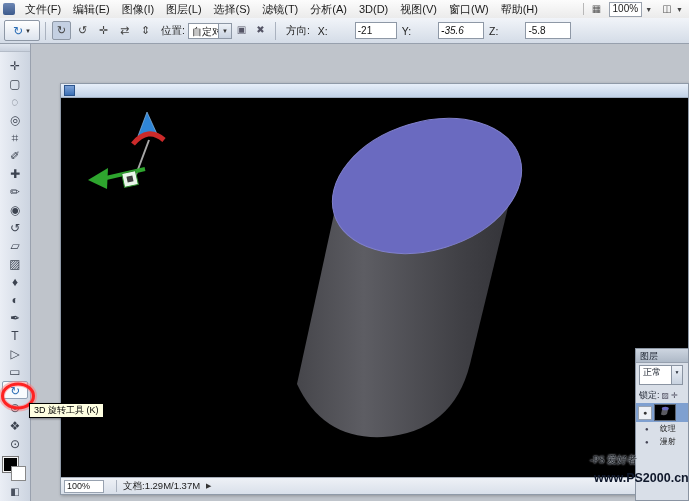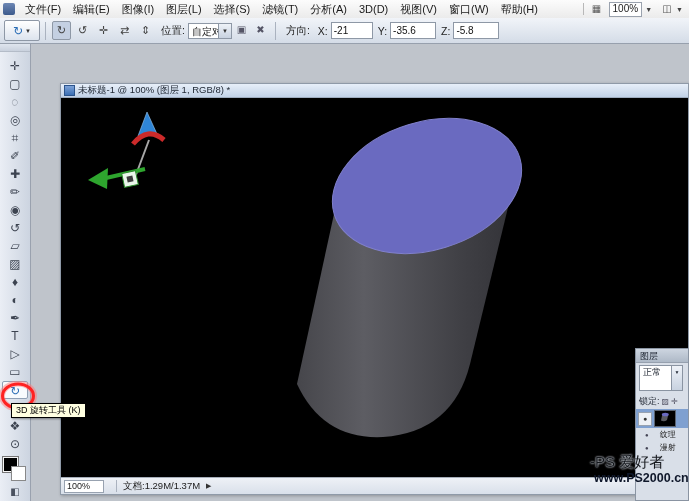--- a/index.html
+++ b/index.html
@@ -32,21 +32,21 @@
   .mode-btn{width:17px;height:17px;border:1px solid transparent;text-align:center;line-height:16px;
     font-size:11px;color:#444;margin:0 1px;}
   .mode-btn.active{border-color:#8e98a6;background:#c4d0e2;border-radius:2px;}
   .ob-label{margin:0 3px 0 5px;}
   .ob-select{width:44px;height:16px;background:#fff;border:1px solid #8e98a6;position:relative;
     font-size:10px;line-height:15px;padding:0 14px 0 3px;box-sizing:border-box;overflow:hidden;white-space:nowrap;}
   .ob-select .car{position:absolute;right:0;top:0;width:12px;height:100%;background:linear-gradient(#eef2f8,#c8d2e0);
     border-left:1px solid #8e98a6;font-size:6px;text-align:center;line-height:15px;color:#333;}
   .sm-ic{width:17px;height:17px;text-align:center;line-height:16px;font-size:10px;color:#556;margin:0 1px;}
   .ob-input{width:36px;height:15px;border:1px solid #8e98a6;font-size:10px;padding:0 2px;
-    font-family:"Liberation Sans","DejaVu Sans",sans-serif;color:#111;background:#fff;}
+    font-family:"Liberation Sans","DejaVu Sans",sans-serif;color:#111;background:#fff;margin-left:24px;}
 
   
   #toolbar{position:absolute;left:0;top:44px;width:30px;height:457px;
     background:linear-gradient(90deg,#eaeef5,#ccd4e0);border-right:1px solid #99a1ae;z-index:4;}
   .tb-grip{height:7px;border-bottom:1px solid #b4bcc8;background:linear-gradient(#dfe5ee,#c9d1dd);margin-bottom:5px;}
   .tool{width:26px;height:18px;margin:0 auto;text-align:center;line-height:18px;font-size:12px;color:#3c4350;cursor:pointer;}
   .tool.active{background:#f7fafd;border:1px solid #8fa0b5;box-sizing:border-box;color:#2a6db5;border-radius:2px;}
   #swatches{position:relative;width:26px;height:26px;margin:4px auto 0;}
   .sw-fg{position:absolute;left:1px;top:0;width:13px;height:13px;background:#000;border:1px solid #f5f5f5;box-shadow:0 0 0 1px #777;}
   .sw-bg{position:absolute;left:9px;top:9px;width:13px;height:13px;background:#fff;border:1px solid #888;}
@@ -65,39 +65,39 @@
     padding:0 2px;margin:0 6px 0 3px;}
   .st-sep{width:1px;height:12px;background:#aab2bf;margin:0 6px;}
   .st-arrow{font-size:7px;color:#333;margin-left:6px;}
 
   
   #layers{position:absolute;left:635px;top:348px;width:54px;height:153px;background:#d9dfe8;
     border:1px solid #8a94a2;box-sizing:border-box;z-index:5;overflow:hidden;font-size:9px;color:#1d2430;}
   .lp-header{height:14px;background:linear-gradient(#cdd5e0,#aeb9c7);border-bottom:1px solid #96a0ae;
     padding:1px 4px;box-sizing:border-box;}
   .lp-row{padding:2px 3px;}
-  .mini-select{width:44px;height:26px;background:#fff;border:1px solid #8a94a2;position:relative;
+  .mini-select{width:44px;height:20px;background:#fff;border:1px solid #8a94a2;position:relative;
     line-height:13px;padding:0 12px 0 3px;box-sizing:border-box;overflow:hidden;}
   .mini-select .car{position:absolute;right:0;top:0;width:10px;height:100%;border-left:1px solid #8a94a2;
     background:linear-gradient(#eef2f8,#c8d2e0);font-size:5px;text-align:center;line-height:13px;}
   .lock-row{display:flex;align-items:center;gap:2px;padding:1px 3px;height:14px;}
   .lock-ic{font-size:8px;color:#556;}
   .layer-row{height:19px;display:flex;align-items:center;gap:2px;padding:1px 2px;box-sizing:border-box;}
   .eye{width:12px;height:12px;background:#eef1f6;border:1px solid #98a2b0;font-size:7px;line-height:11px;
     text-align:center;color:#333;flex:0 0 auto;}
   .thumb{width:20px;height:15px;border:1px solid #5b6472;flex:0 0 auto;position:relative;background:#000;}
   .sub-row{height:13px;display:flex;align-items:center;gap:11px;padding-left:9px;font-size:8px;color:#222;}
   .sub-eye{font-size:6px;color:#445;}
 
   
   #red-circle{position:absolute;left:0px;top:381px;z-index:8;pointer-events:none;}
-  #tooltip{position:absolute;left:11px;top:403px;border:1px solid #000;font-size:9px;line-height:11px;
+  #tooltip{position:absolute;left:29px;top:403px;border:1px solid #000;font-size:9px;line-height:11px;
     padding:1px 4px;color:#000;z-index:8;white-space:nowrap;box-shadow:1px 1px 2px rgba(0,0,0,.4);}
-  #wm1{position:absolute;left:590px;top:453px;font-size:15px;color:#15181d;z-index:9;
-    text-shadow:0 0 2px #cfd5de,0 0 2px #cfd5de;white-space:nowrap;}
+  #wm1{position:absolute;left:590px;top:453px;font-size:10px;color:#15181d;z-index:9;
+    text-shadow:0 0 2px #cfd5de,0 0 2px #cfd5de;white-space:nowrap;font-family:Liberation Serif, serif;}
   #wm2{position:absolute;left:594px;top:471px;font-size:12.5px;font-weight:bold;color:#0f172a;z-index:9;white-space:nowrap;}
 </style>
 </head>
 <body>
 
 <div id="app">
 
   <div id="menubar">
     <div class="app-icon"></div>
     <span class="mi">文件(F)</span>
@@ -136,21 +136,21 @@
       <span>自定对...</span>
       <span class="car">▼</span>
     </div>
     <span class="sm-ic">▣</span>
     <span class="sm-ic">✖</span>
     <div class="ob-sep"></div>
     <span class="ob-label">方向:</span>
     <span class="ob-label">X:</span>
     <input class="ob-input" value="-21" style="">
     <span class="ob-label">Y:</span>
-    <input class="ob-input" style="width: 40px;" value="-35.6">
+    <input class="ob-input" style="width: 40px; font-style: italic;" value="-35.6">
     <span class="ob-label">Z:</span>
     <input class="ob-input" style="width: 40px;" value="-5.8">
   </div>
 
   <div id="toolbar">
     <div class="tb-grip"></div>
     <div class="tool">✛</div>
     <div class="tool">▢</div>
     <div class="tool">◌</div>
     <div class="tool">◎</div>
@@ -175,21 +175,20 @@
     <div id="swatches">
       <div class="sw-fg"></div>
       <div class="sw-bg"></div>
     </div>
     <div class="tool small">◧</div>
   </div>
 
   <div id="docwin">
     <div id="doc-titlebar">
       <div class="doc-icon"></div>
-      <span>未标题-1 @ 100% (图层 1, RGB/8) *</span>
     </div>
 
     <div id="canvas" style="background: rgb(0, 0, 0);">
       <svg viewBox="0 0 627 381" width="627" height="381">
         <defs>
           <linearGradient id="cyl" x1="0" y1="0" x2="1" y2="0">
             <stop offset="0" stop-color="#46464b"></stop>
             <stop offset="0.3" stop-color="#5d5d63"></stop>
             <stop offset="0.75" stop-color="#3f3f44"></stop>
             <stop offset="1" stop-color="#313136"></stop>

